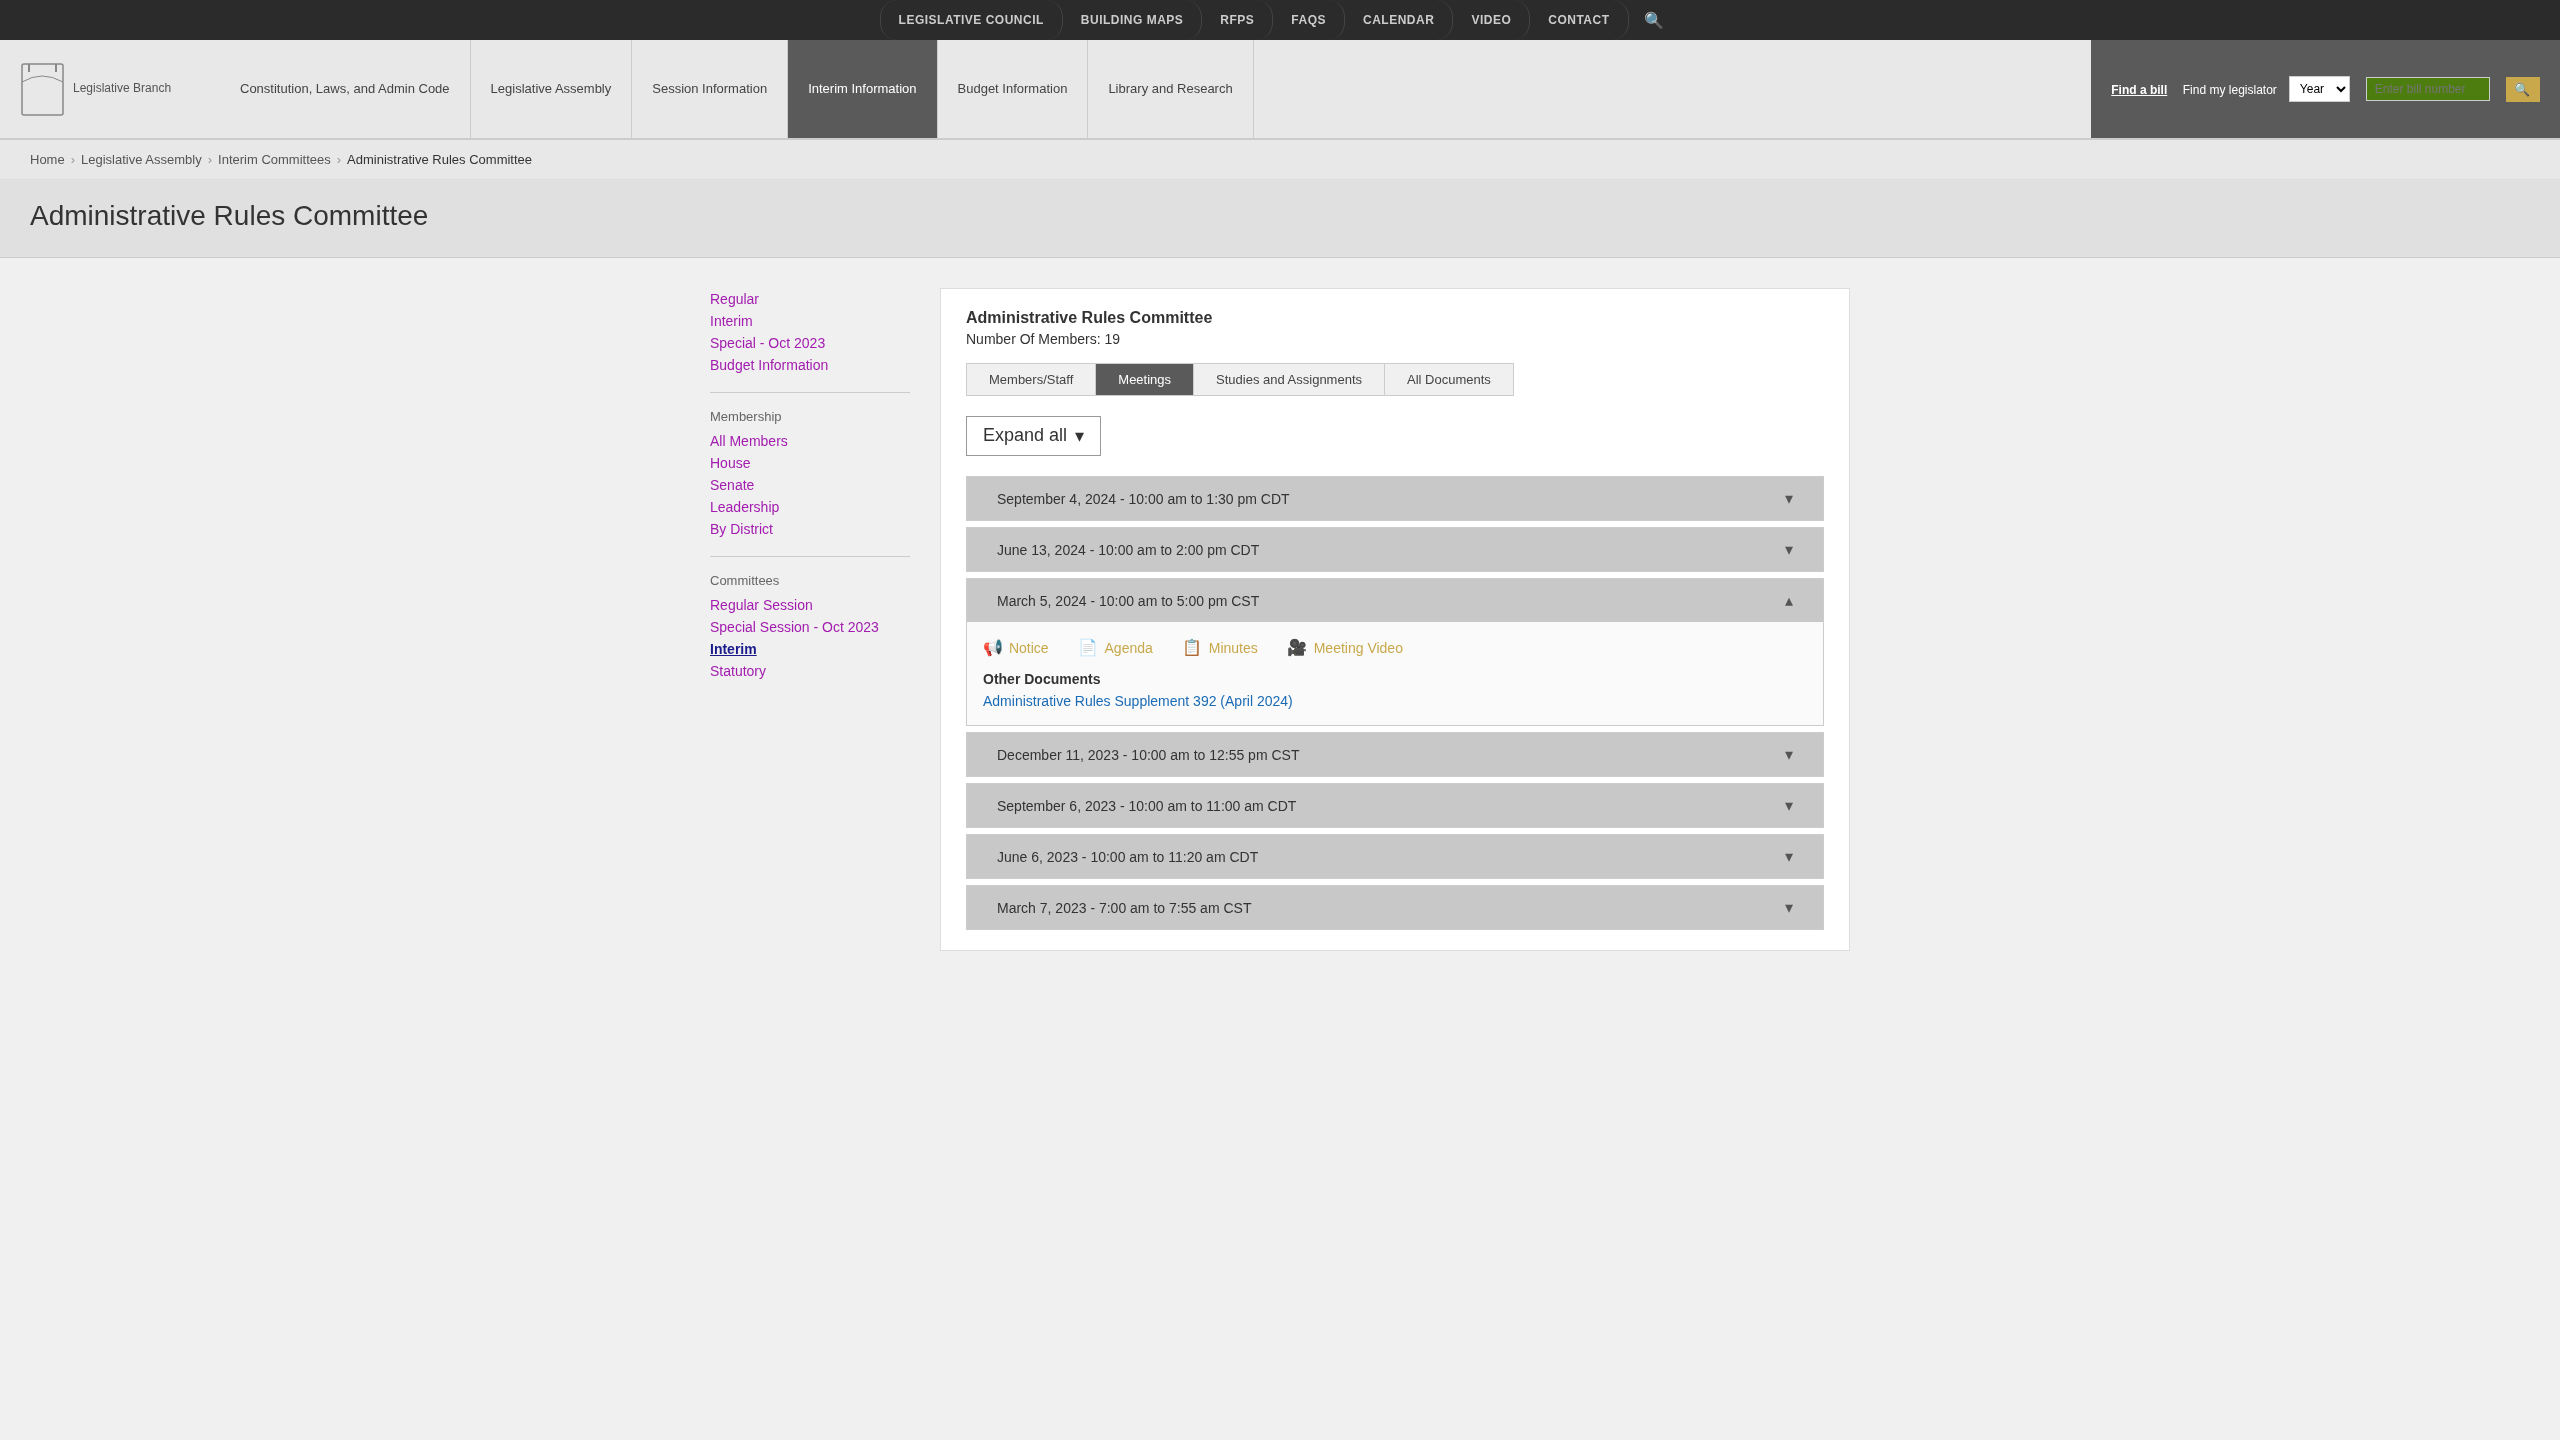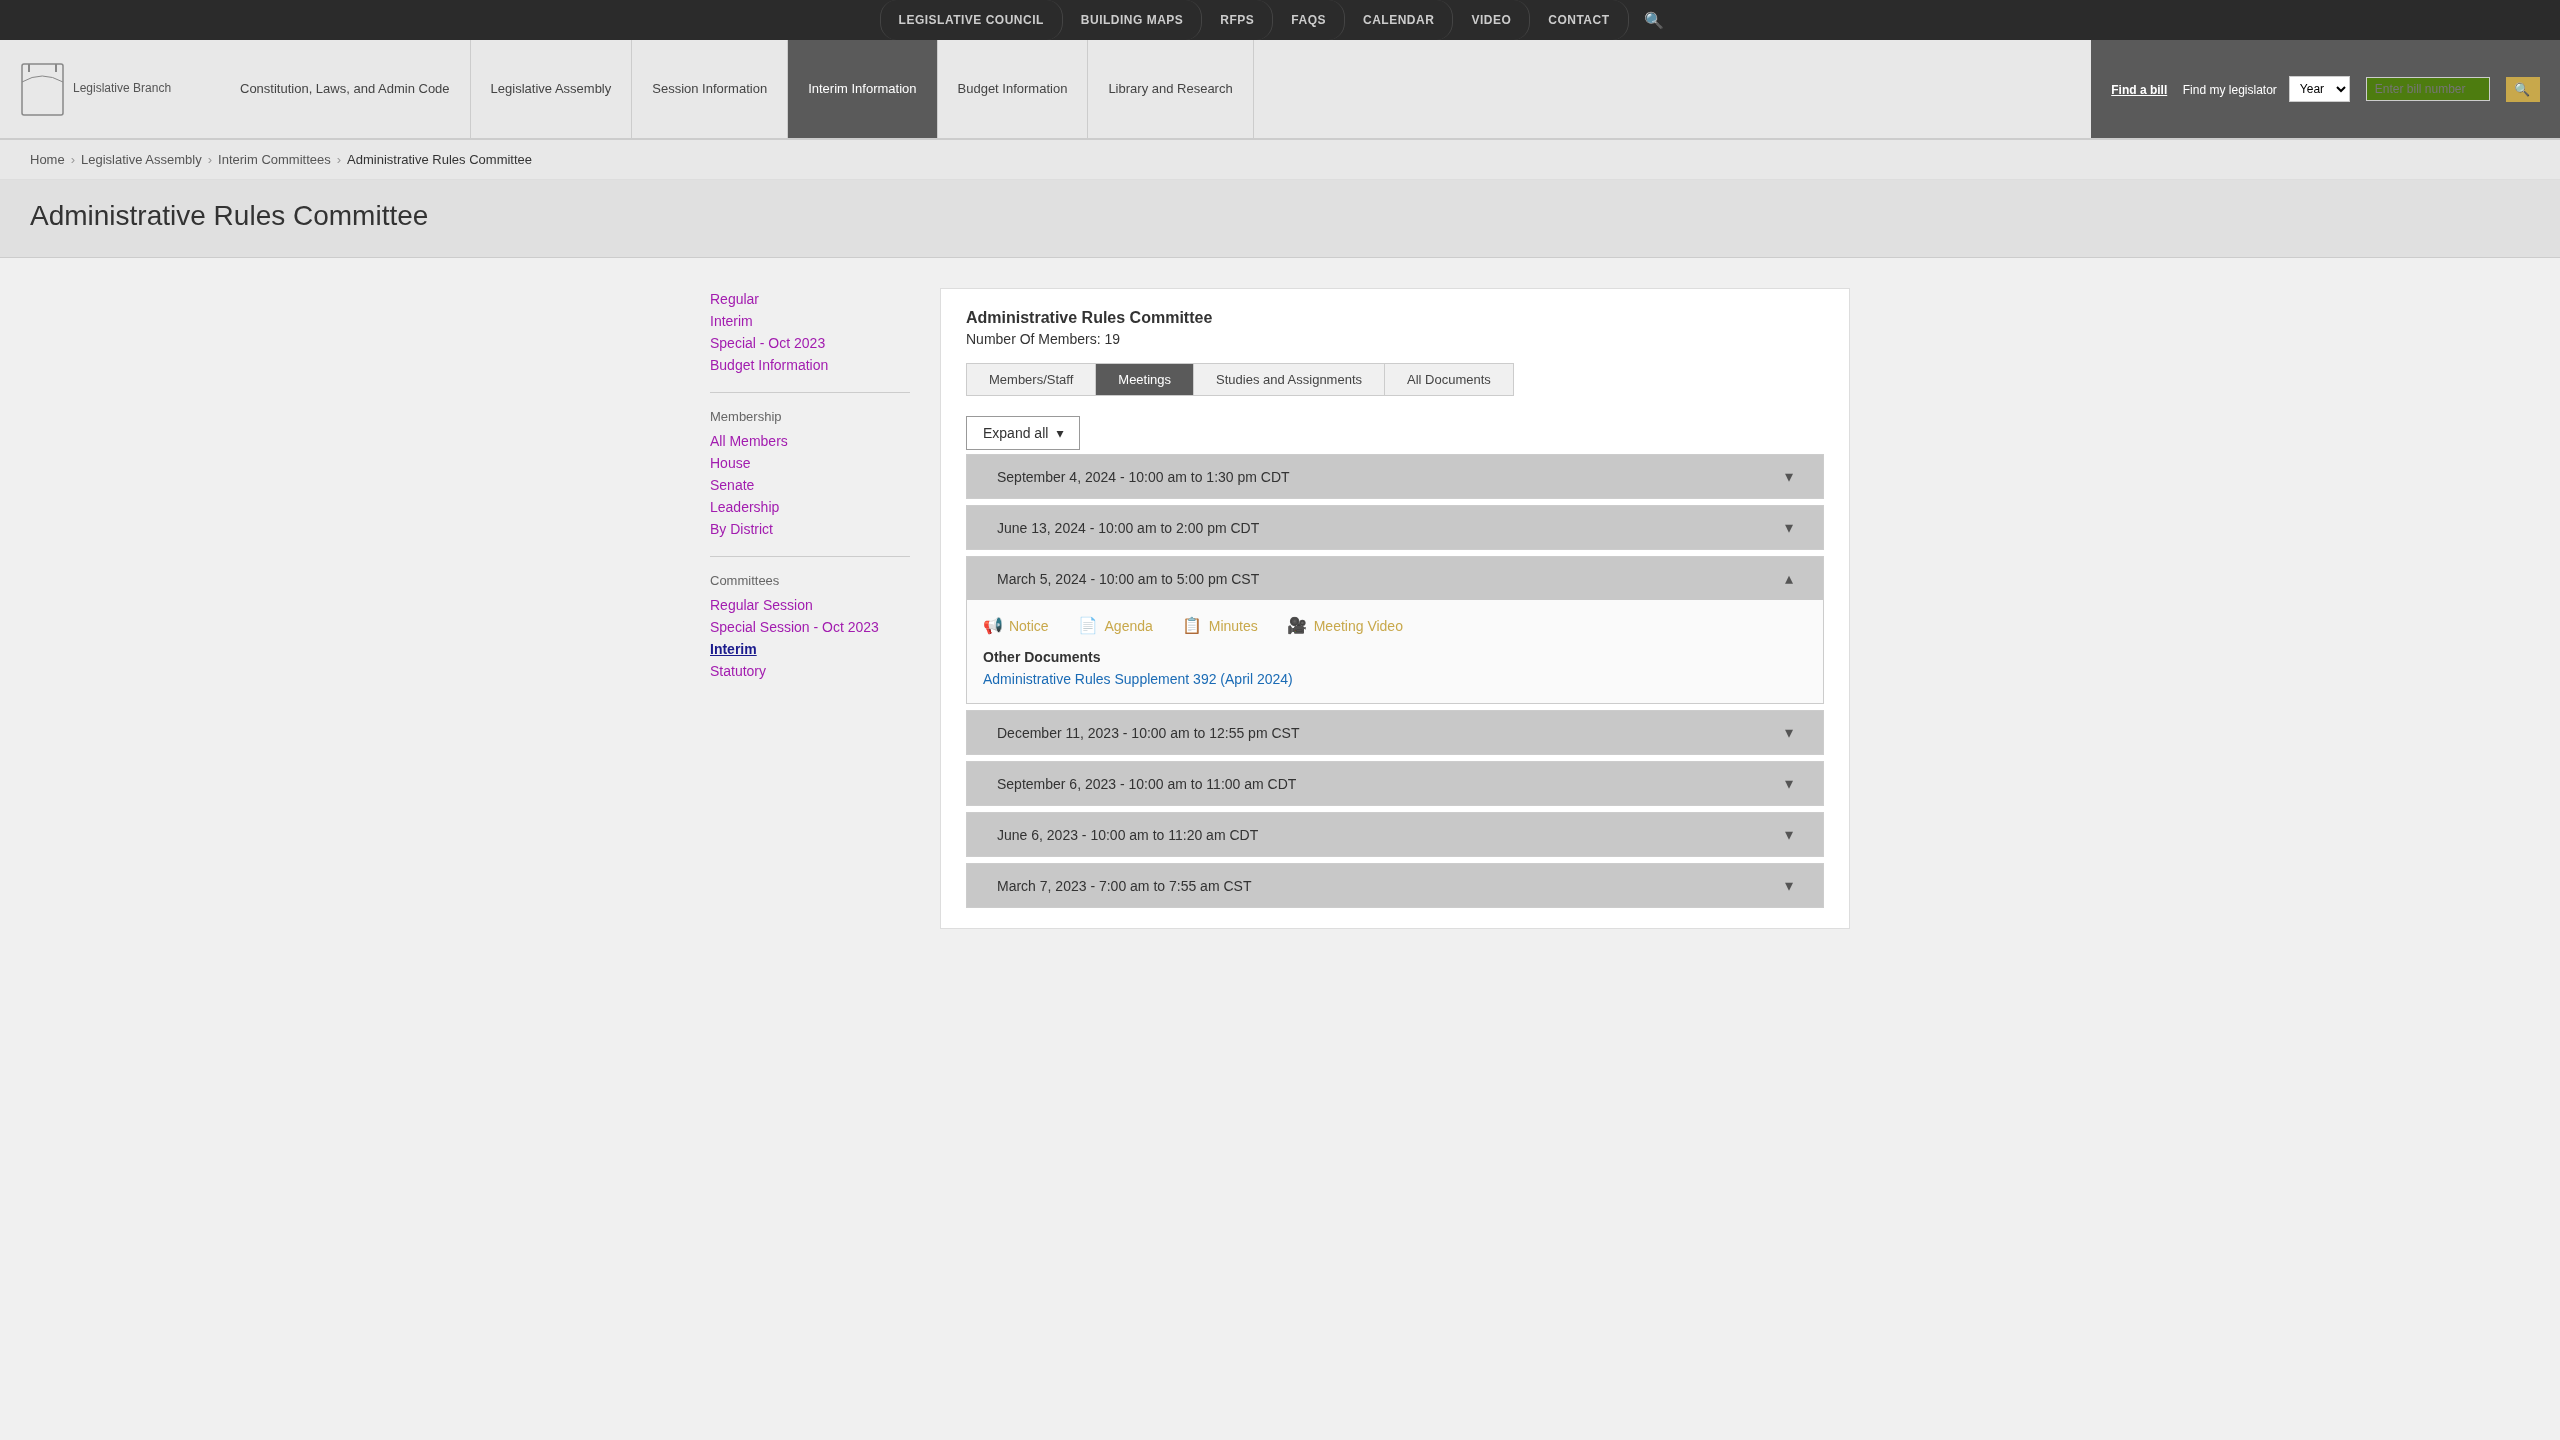--- a/index.html
+++ b/index.html
@@ -252,24 +252,24 @@
     }
 
     
     .expand-all-btn {
       display: flex;
       align-items: flex-start;
       gap: 8px;
       padding: 8px 16px;
       border: 1px solid #999;
       background: #fff;
-      font-size: 14px;
+      font-size: 18px;
       cursor: pointer;
       color: #333;
-      margin-bottom: 4px;
+      margin-bottom: 20px;
     }
 
     
     .meeting-accordion {
       display: flex;
       flex-direction: column;
       gap: 6px;
     }
     .meeting-row {
       border: 1px solid #ccc;

